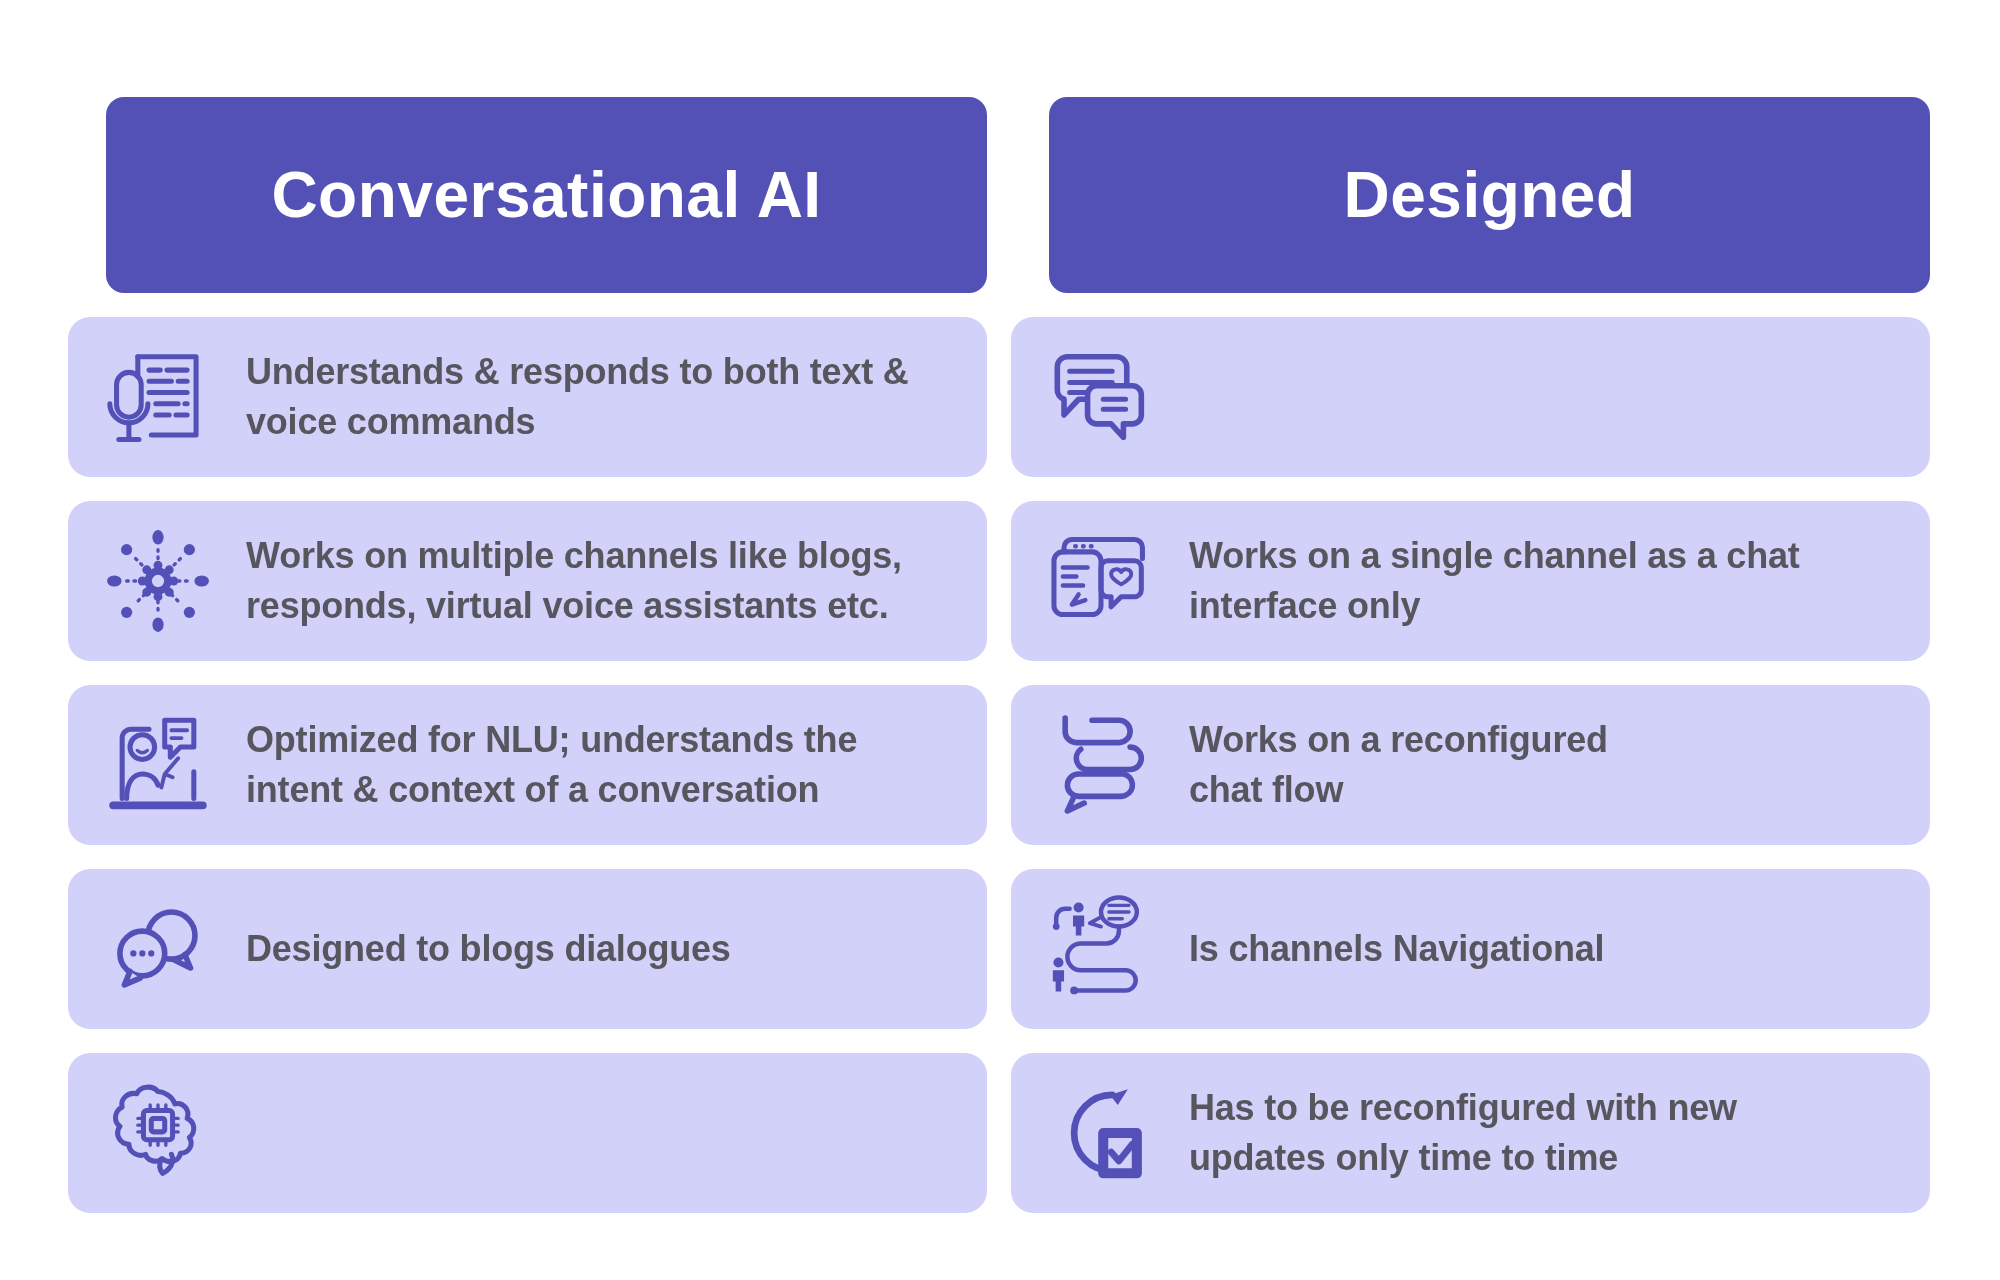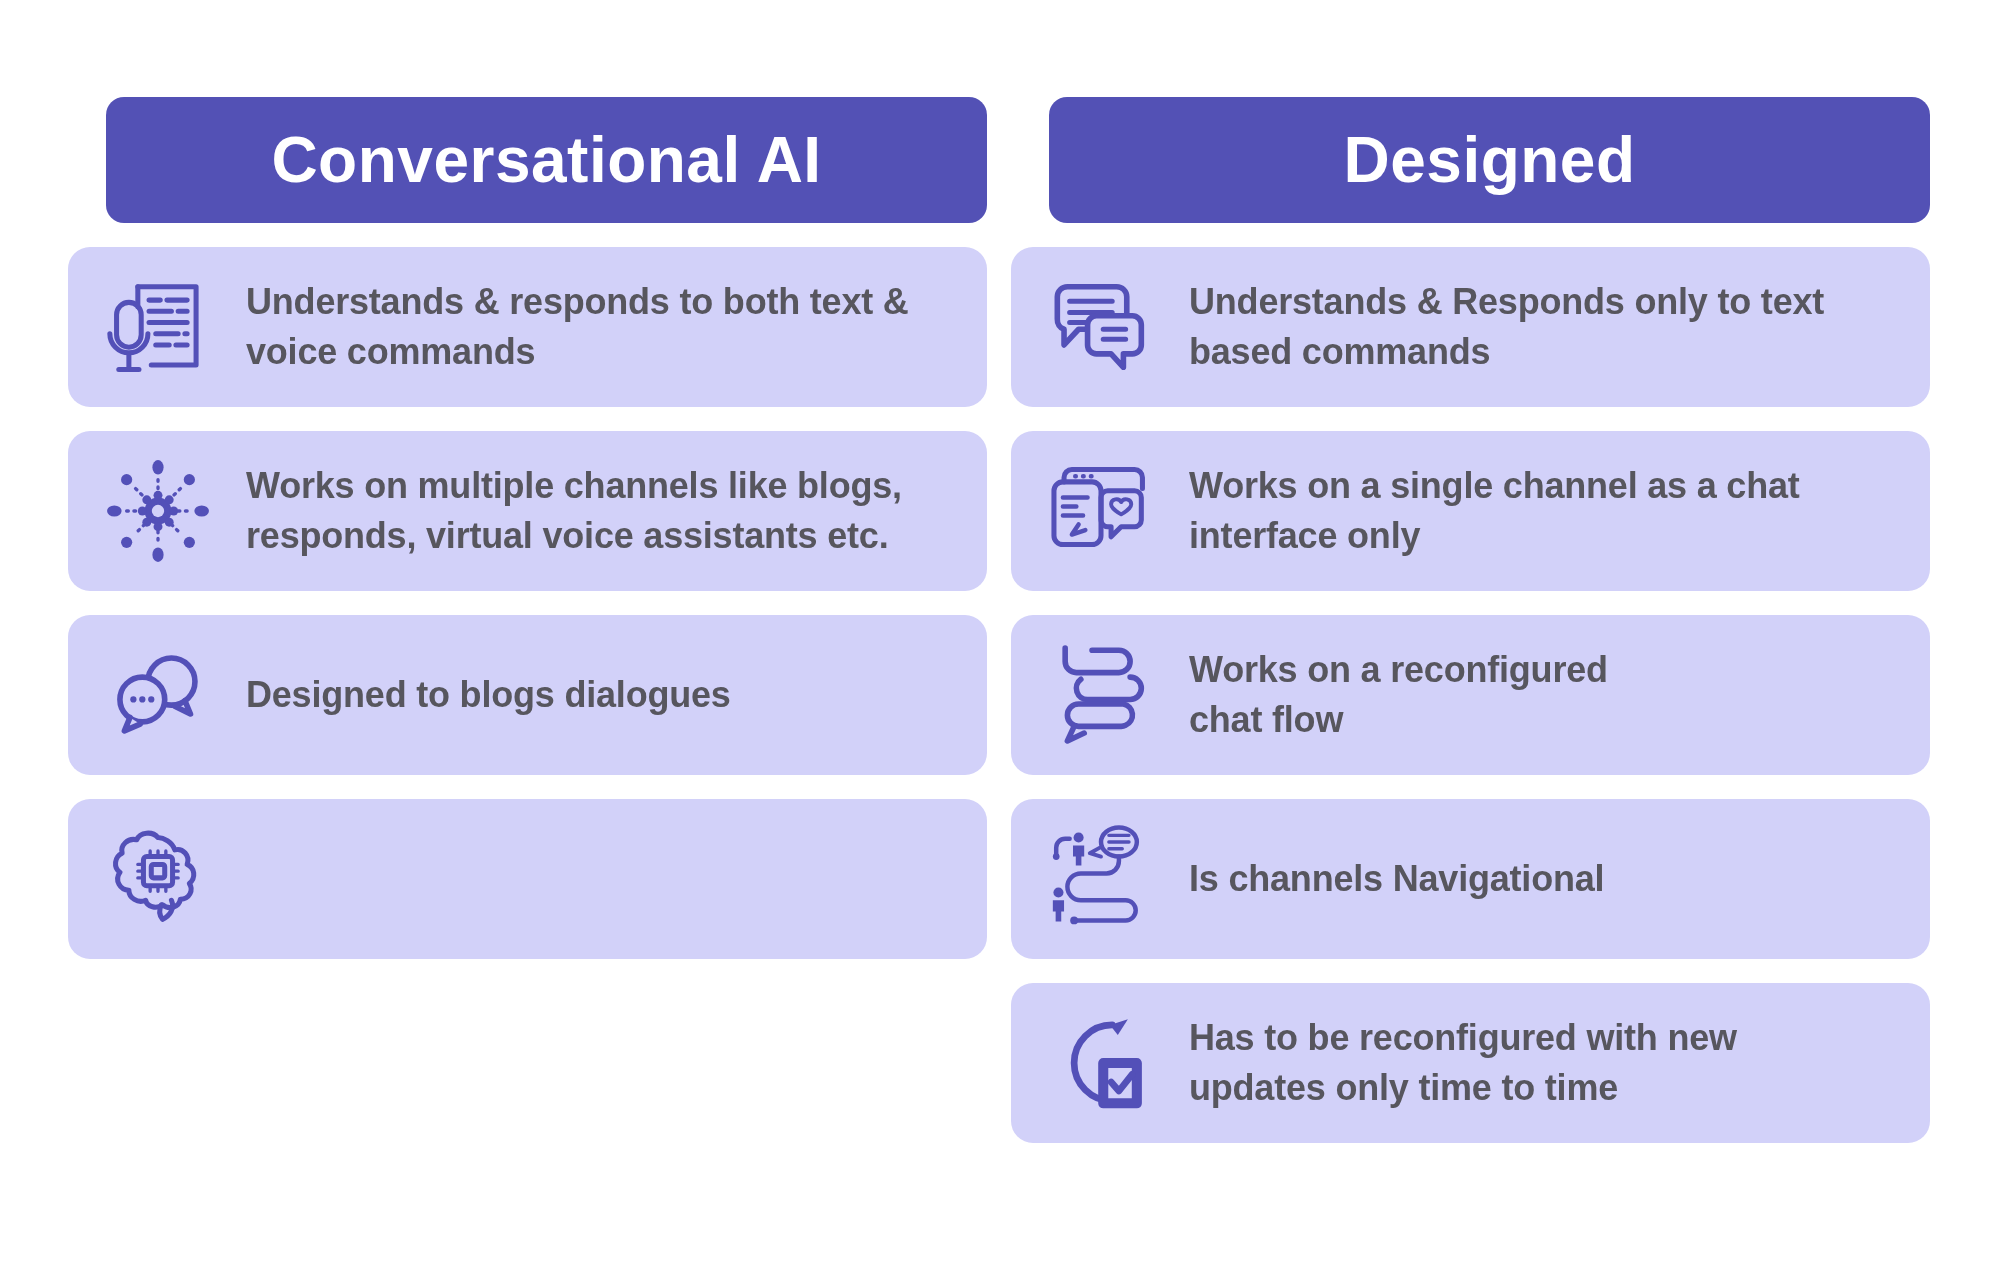--- a/index.html
+++ b/index.html
@@ -16,21 +16,21 @@
     display:grid;
     grid-template-columns:1fr 1fr;
     column-gap:24px;
   }
   .column{
     display:flex;
     flex-direction:column;
     gap:24px;
   }
   .col-header{
-    height:126px;
+    height:196px;
     background:#5351b5;
     border-radius:18px;
     display:flex;
     align-items:center;
     justify-content:center;
     color:#ffffff;
     font-size:64px;
     font-weight:bold;
     letter-spacing:0.5px;
     margin-left:38px;
@@ -120,20 +120,37 @@
           <g stroke="currentColor" stroke-width="3" stroke-linecap="round" stroke-dasharray="1.5 5" fill="none">
             <path d="M50 22 v10 M50 68 v10 M22 50 h10 M68 50 h10"></path>
             <path d="M30 30 l8 8 M62 62 l8 8 M70 30 l-8 8 M38 62 l-8 8"></path>
           </g>
         </svg>
       </span>
       <span class="card-text">Works on multiple channels like blogs,
 responds, virtual voice assistants etc.</span>
     </div>
 
+    <div class="card">
+      <span class="icon">
+        <svg viewBox="0 0 100 100" fill="none" stroke="currentColor" stroke-width="4.5" stroke-linecap="round" stroke-linejoin="round">
+          <path d="M18 80 V26 a8 8 0 0 1 8 -8 h16"></path>
+          <path d="M82 80 V56"></path>
+          <circle cx="36" cy="34" r="11"></circle>
+          <path d="M31.5 37 q4.5 4 9 0" stroke-width="3"></path>
+          <path d="M22 80 c0 -16 7 -22 14 -22 c7 0 12 4 14 10"></path>
+          <path d="M56 58 l12 -14 M56 58 l-3 12 M56 58 l7 3" stroke-width="3.5"></path>
+          <path d="M56 10 h26 v24 h-12 l-9 9 v-9 h-5 z"></path>
+          <path d="M62 19 h14 M62 26 h9" stroke-width="3.5"></path>
+          <path d="M10 86 h80" stroke-width="7"></path>
+        </svg>
+      </span>
+      <span class="card-text">Optimized for NLU; understands the
+intent &amp; context of a conversation</span>
+    </div>
 
     <div class="card">
       <span class="icon">
         <svg viewBox="0 0 100 100" fill="none" stroke="currentColor" stroke-width="5" stroke-linecap="round" stroke-linejoin="round">
           <circle cx="62" cy="38" r="21"></circle>
           <path d="M74 55 l5 12 l-14 -7"></path>
           <circle cx="36" cy="54" r="20" fill="#d2d1f9"></circle>
           <path d="M25 70 l-5 12 l14 -6" fill="#d2d1f9"></path>
           <g fill="currentColor" stroke="none">
             <circle cx="28" cy="54" r="2.8"></circle>
@@ -165,22 +182,20 @@
 
     <div class="card">
       <span class="icon">
         <svg viewBox="0 0 100 100" fill="none" stroke="currentColor" stroke-width="5" stroke-linecap="round" stroke-linejoin="round">
           <path d="M20 14 h44 a9 9 0 0 1 9 9 v20 a9 9 0 0 1 -9 9 h-34 l-13 14 v-14 a9 9 0 0 1 -6 -9 v-20 a9 9 0 0 1 9 -9 z"></path>
           <path d="M22 27 h38 M22 37 h38 M22 46 h18" stroke-width="4.5"></path>
           <path d="M46 40 h32 a8 8 0 0 1 8 8 v18 a8 8 0 0 1 -8 8 h-8 v12 l-11 -12 h-13 a8 8 0 0 1 -8 -8 v-18 a8 8 0 0 1 8 -8 z" fill="#d2d1f9"></path>
           <path d="M52 52 h20 M52 61 h20" stroke-width="4.5"></path>
         </svg>
       </span>
-      <span class="card-text">Understands &amp; Responds only to text
-based commands</span>
     </div>
 
     <div class="card">
       <span class="icon">
         <svg viewBox="0 0 100 100" fill="none" stroke="currentColor" stroke-width="4.5" stroke-linecap="round" stroke-linejoin="round">
           <path d="M17 24 v-4 a7 7 0 0 1 7 -7 h56 a7 7 0 0 1 7 7 v10"></path>
           <path d="M27 19 h0.5 M34 19 h0.5 M41 19 h0.5" stroke-width="4"></path>
           <rect x="8" y="24" width="42" height="56" rx="8"></rect>
           <path d="M16 38 h22 M16 46 h12 M16 54 h18" stroke-width="4"></path>
           <path d="M30 62 l-6 9 l12 -4" stroke-width="4"></path>

